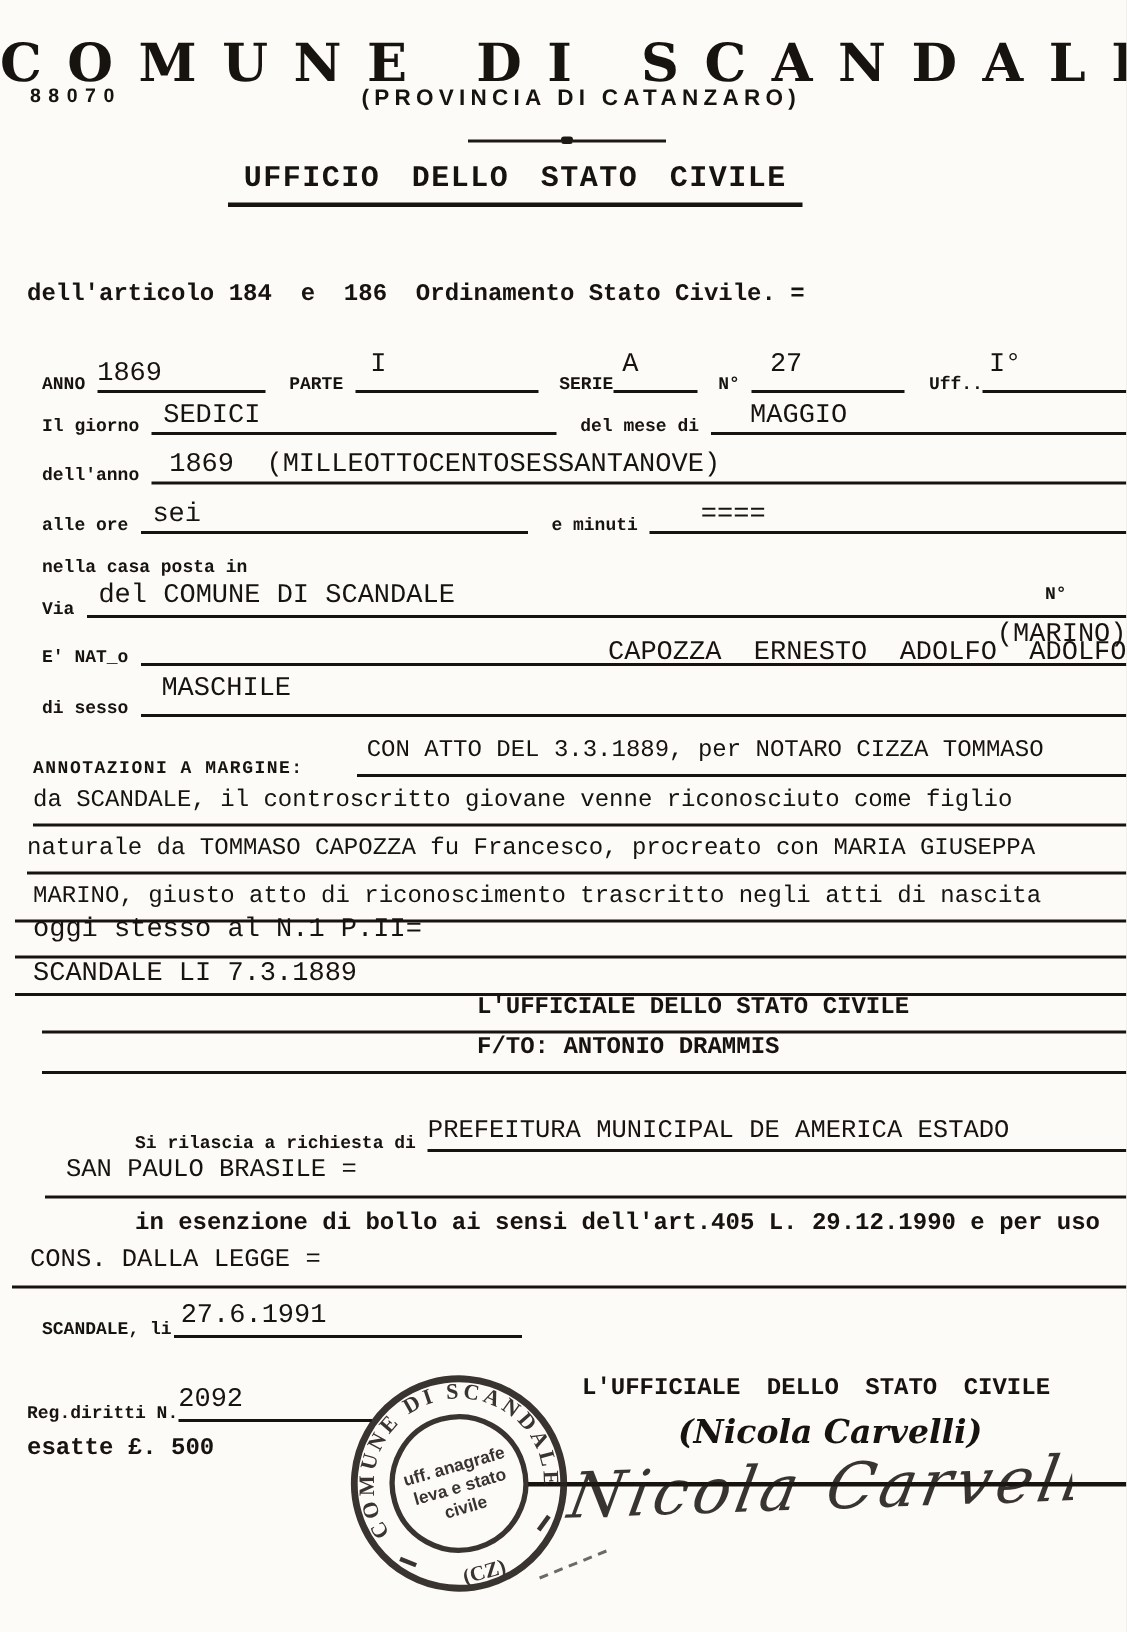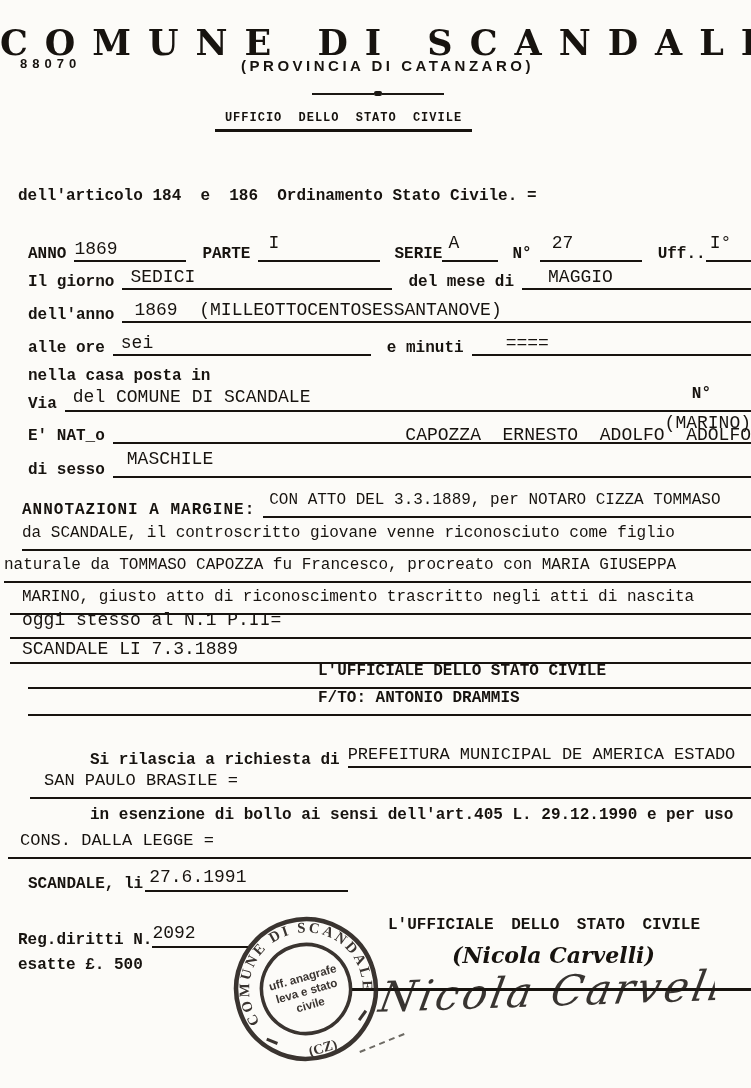--- a/index.html
+++ b/index.html
@@ -3,41 +3,41 @@
 <meta charset="utf-8">
 <style>
   html,body{margin:0;padding:0;background:#e8e6e1;}
   .page{
     position:relative; width:751px; height:1088px; margin:0 auto;
     background:#fcfbf8; overflow:hidden;
     font-family:"Liberation Mono", monospace; color:#17130f;
   }
   .abs{position:absolute;}
   .row{position:absolute; display:flex; align-items:flex-end; height:26px; right:0;}
-  .label{font-weight:700; font-size:16px; white-space:pre; padding-right:8px; line-height:1;}
+  .label{font-weight:700; font-size:12px; white-space:pre; padding-right:8px; line-height:1;}
   .field{border-bottom:2px solid #17130f; white-space:pre; line-height:1; height:26px; display:flex; align-items:flex-end;}
   .field.fill{flex:1;}
   .value{font-size:18px; white-space:pre; transform:translateY(-2px); display:inline-block;}
   .value.sm{font-size:16px;}
   .value.md{font-size:17px;}
   .raised{transform:translateY(-8px);}
   .doc-title{
     top:22px; left:0; right:0; text-align:center;
     font-family:"DejaVu Serif", serif; font-weight:700;
     font-size:35px; letter-spacing:17px; white-space:nowrap;
   }
   .postal{top:56px; left:20px; font-family:"Liberation Sans",sans-serif; font-weight:700; font-size:13px; letter-spacing:5px;}
   .province{top:57px; left:0; right:0; text-align:center; transform:translateX(12px);
     font-family:"Liberation Sans",sans-serif; font-weight:700; font-size:15px; letter-spacing:3.5px;}
   .ornament{top:92px; left:312px; width:132px; height:3px; display:flex; align-items:center;}
   .ornament .bar{flex:1; height:2px; background:#1c1814;}
   .ornament .diamond{width:8px; height:5px; background:#1c1814; border-radius:2px;}
   .office-wrap{top:108px; left:0; right:0; text-align:center; transform:translateX(-32px);}
   .office{display:inline-block; border-bottom:3px solid #17130f; padding:0 10px 4px;
-    font-weight:700; font-size:12px; word-spacing:8px; letter-spacing:1px;}
+    font-weight:700; font-size:20px; word-spacing:8px; letter-spacing:1px;}
   .intro{font-weight:700; font-size:16px; white-space:pre;}
   .annot-label{letter-spacing:1px;}
   .center-sign{padding-left:290px;}
   .bold-run{font-weight:700; font-size:16px; white-space:pre;}
   .sig-title{top:916px; left:388px; font-weight:700; font-size:16px; word-spacing:8px; white-space:nowrap;}
   .sig-name{top:942px; left:452px; font-family:"DejaVu Serif",serif; font-style:italic; font-weight:700; font-size:22px; white-space:nowrap;}
   .sig-rule{top:988px; left:352px; right:0; border-top:3px solid #17130f; height:0;}
   .stamp-box{top:903px; left:220px; width:172px; height:172px; transform:rotate(-16deg); opacity:.92;}
   .sig-svg{top:948px; left:375px; width:340px; height:90px; transform:rotate(-2deg);}
   .pencil{top:1042px; left:358px; width:48px; border-top:2px dashed #6d6a64; transform:rotate(-22deg);}
@@ -111,28 +111,28 @@
       <span class="value">(MARINO)</span>
       <span class="value raised" style="padding-left:14px;">CAPOZZA  ERNESTO  ADOLFO  ADOLFO</span>
     </span>
   </div>
 
   <div class="row" style="top:452px; left:28px;">
     <span class="label">di sesso</span>
     <span class="field fill" style="padding-left:14px;"><span class="value raised">MASCHILE</span></span>
   </div>
 
-  <div class="row" style="top:492px; left:22px;">
+  <div class="row" style="top:492px; left:22px;gap:28px;">
     <span class="label annot-label">ANNOTAZIONI A MARGINE:</span>
     <span class="field fill" style="padding-left:6px;"><span class="value sm raised">CON ATTO DEL 3.3.1889, per NOTARO CIZZA TOMMASO</span></span>
   </div>
   <div class="row" style="top:525px; left:22px;">
     <span class="field fill"><span class="value sm raised">da SCANDALE, il controscritto giovane venne riconosciuto come figlio</span></span>
   </div>
-  <div class="row" style="top:557px; left:4px;">
+  <div class="row" style="top:557px; left:18px;">
     <span class="field fill"><span class="value sm raised">naturale da TOMMASO CAPOZZA fu Francesco, procreato con MARIA GIUSEPPA</span></span>
   </div>
   <div class="row" style="top:589px; left:10px;align-items:flex-end;">
     <span class="field fill" style="padding-left:12px;"><span class="value sm raised">MARINO, giusto atto di riconoscimento trascritto negli atti di nascita</span></span>
   </div>
   <div class="row" style="top:613px; left:10px;">
     <span class="field fill" style="padding-left:12px;"><span class="value raised">oggi stesso al N.1 P.II=</span></span>
   </div>
   <div class="row" style="top:638px; left:10px;">
     <span class="field fill" style="padding-left:12px;"><span class="value" style="transform:translateY(-4px);">SCANDALE LI 7.3.1889</span></span>

